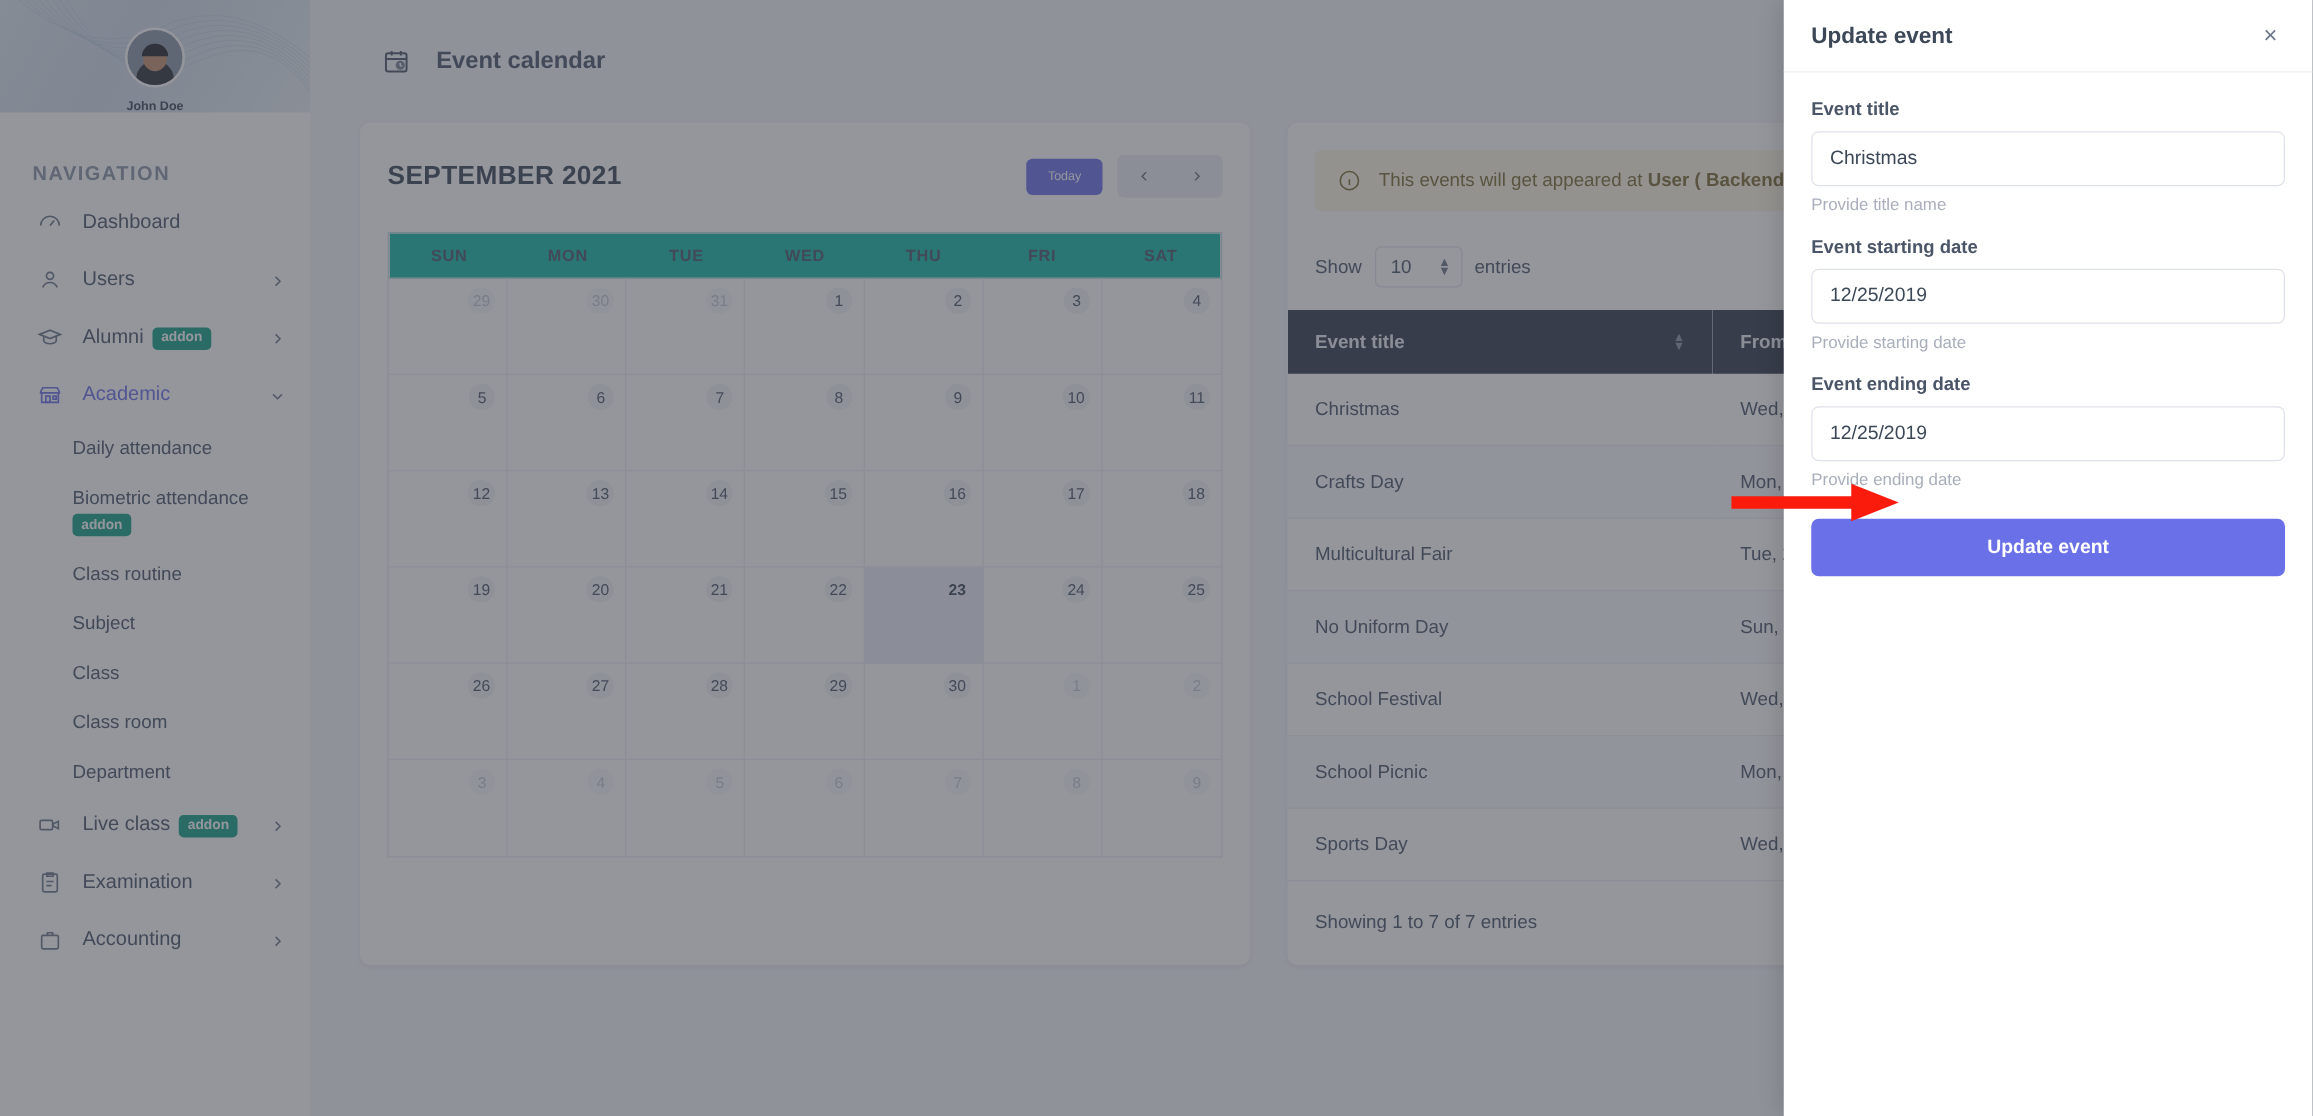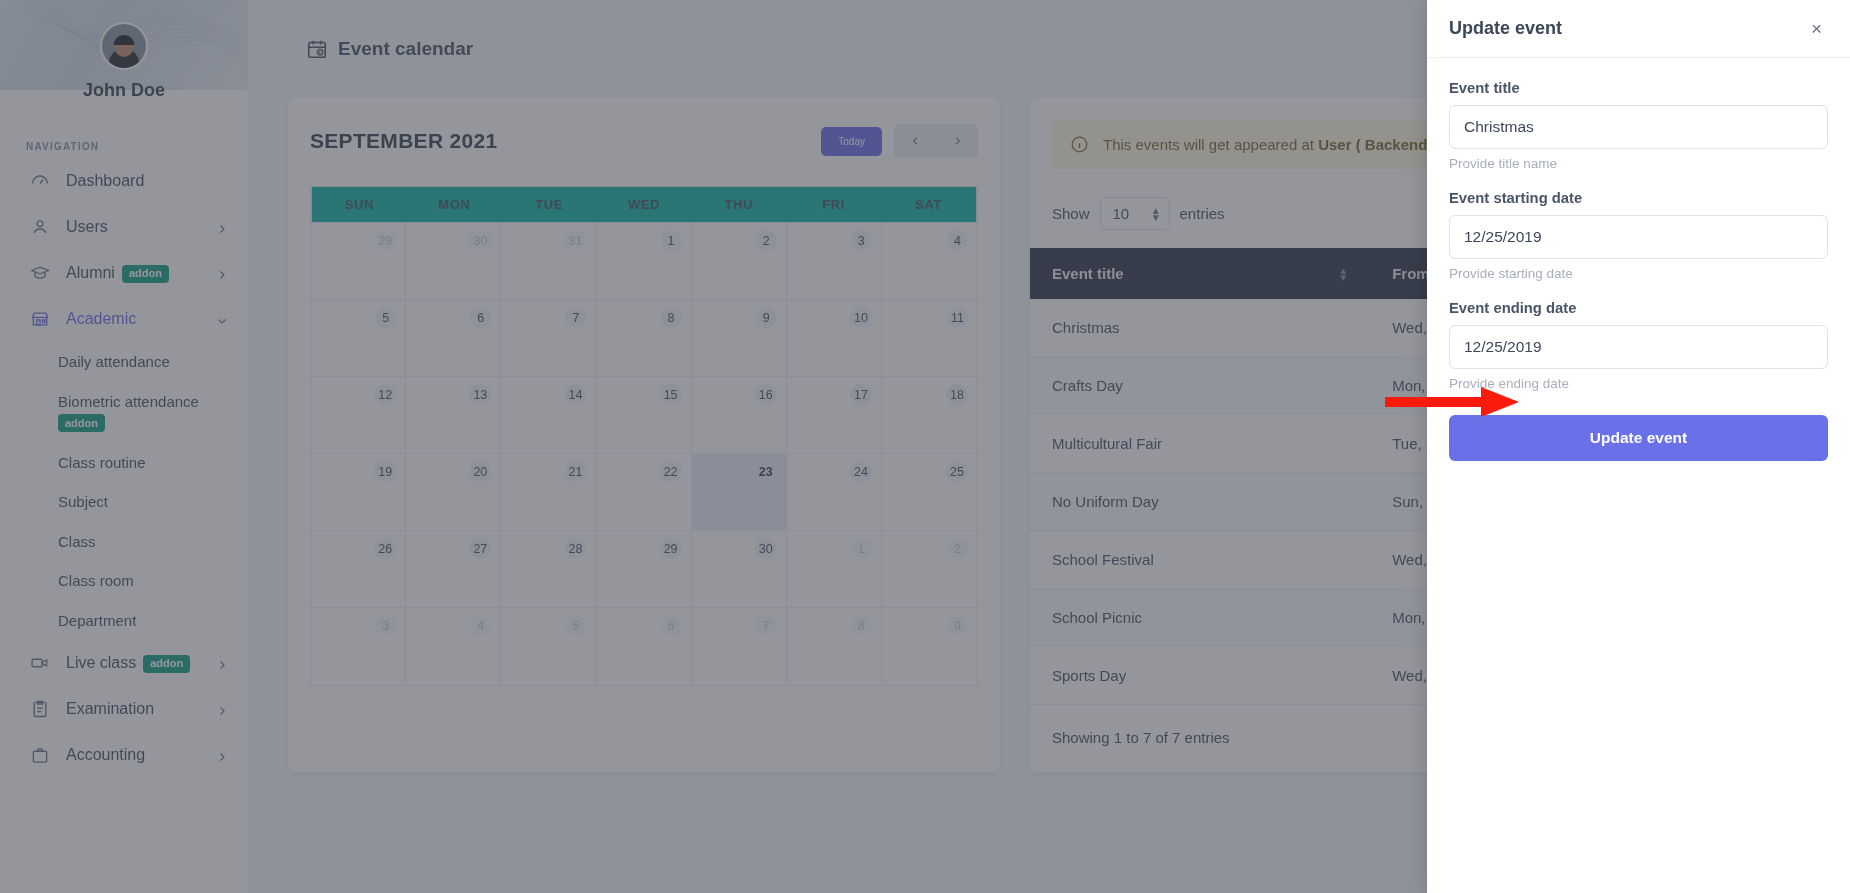--- a/index.html
+++ b/index.html
@@ -42,24 +42,24 @@
   }
   .avatar .skin{
     position:absolute;left:50%;top:30%;transform:translateX(-50%);
     width:19px;height:20px;border-radius:50%;background:#c38f6d;
   }
   .avatar .hair{
     position:absolute;left:50%;top:24%;transform:translateX(-50%);
     width:21px;height:10px;border-radius:10px 10px 0 0;background:#22252b;
   }
   .profile-name {
-    margin-top:10px; font-size:18px; font-weight:700; color:#3c4858;
+    margin-top:10px; font-size:10px; font-weight:700; color:#3c4858;
   }
   .nav-label {
-    margin:40px 0 6px 26px; font-size:10px; letter-spacing:1.2px;
+    margin:40px 0 6px 26px; font-size:16px; letter-spacing:1.2px;
     font-weight:700; color:#8a94a6;
   }
   .nav-item {
     display:flex; align-items:center; gap:16px;
     padding:13px 20px 13px 30px; font-size:16px; color:#4a5568;
     cursor:pointer; position:relative;
   }
   .nav-item .ico { width:20px; height:20px; flex:0 0 20px; color:#6b7588; }
   .nav-item .ico svg { display:block; }
   .nav-item .txt { flex:1 1 auto; line-height:1.25; }
@@ -73,21 +73,21 @@
   }
   .sub-item {
     padding:10px 20px 10px 58px; font-size:15px; color:#4a5568;
     cursor:pointer; line-height:1.3;
   }
   .sub-item.active { color:#6a70e8; }
 
   
   #main { position:absolute; left:248px; top:0; right:0; height:893px; }
   .page-head {
-    display:flex; align-items:center; gap:10px;
+    display:flex; align-items:center; gap:21px;
     padding:38px 0 0 58px; font-size:19px; font-weight:700; color:#4a5568;
   }
   .page-head .ico { width:22px;height:22px;color:#4a5568; }
   .content-row { display:flex; gap:30px; padding:38px 0 0 40px; }
 
   
   .card {
     background:#fff; border-radius:8px;
     box-shadow:0 1px 4px rgba(0,0,0,.06);
   }

